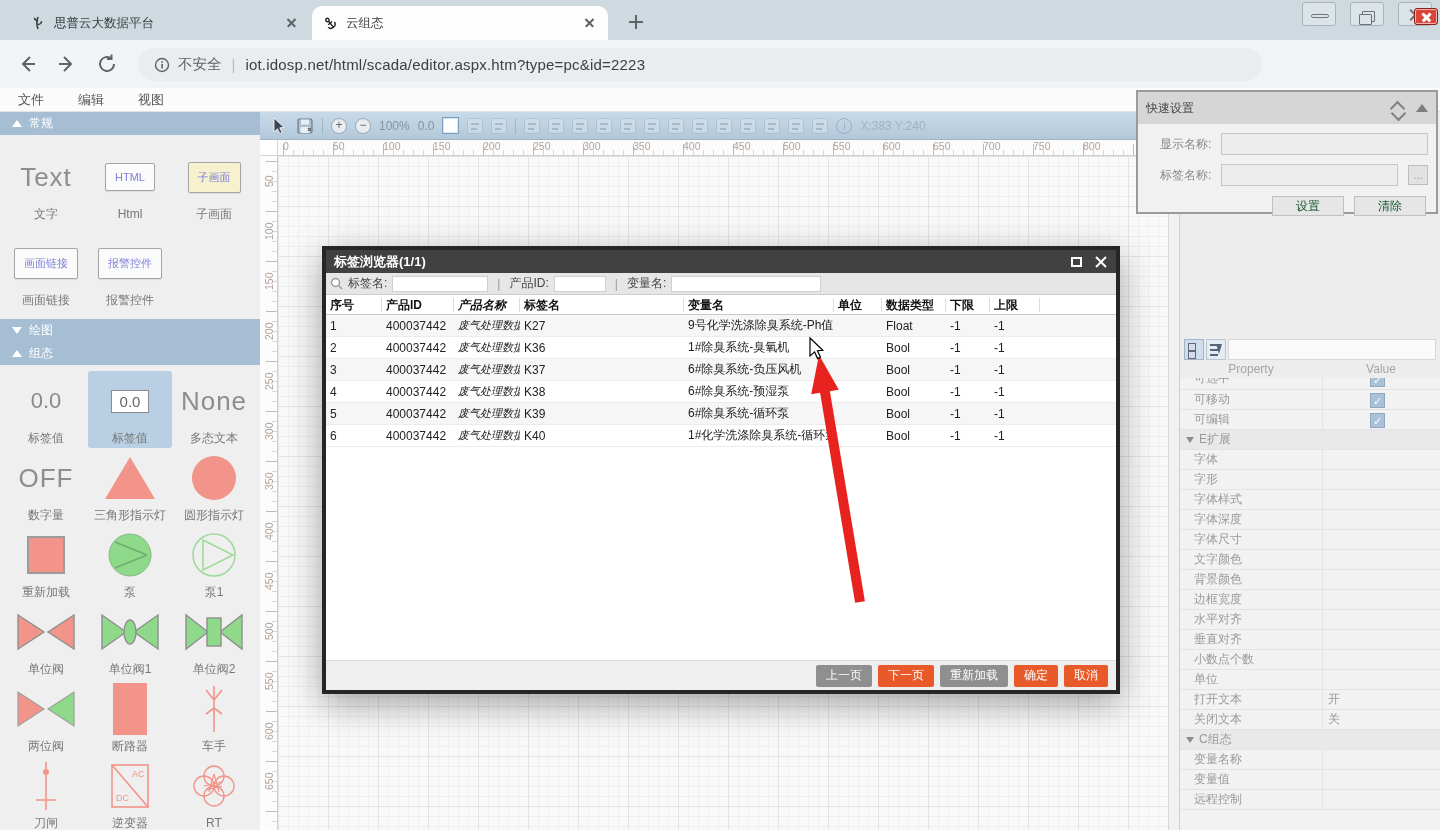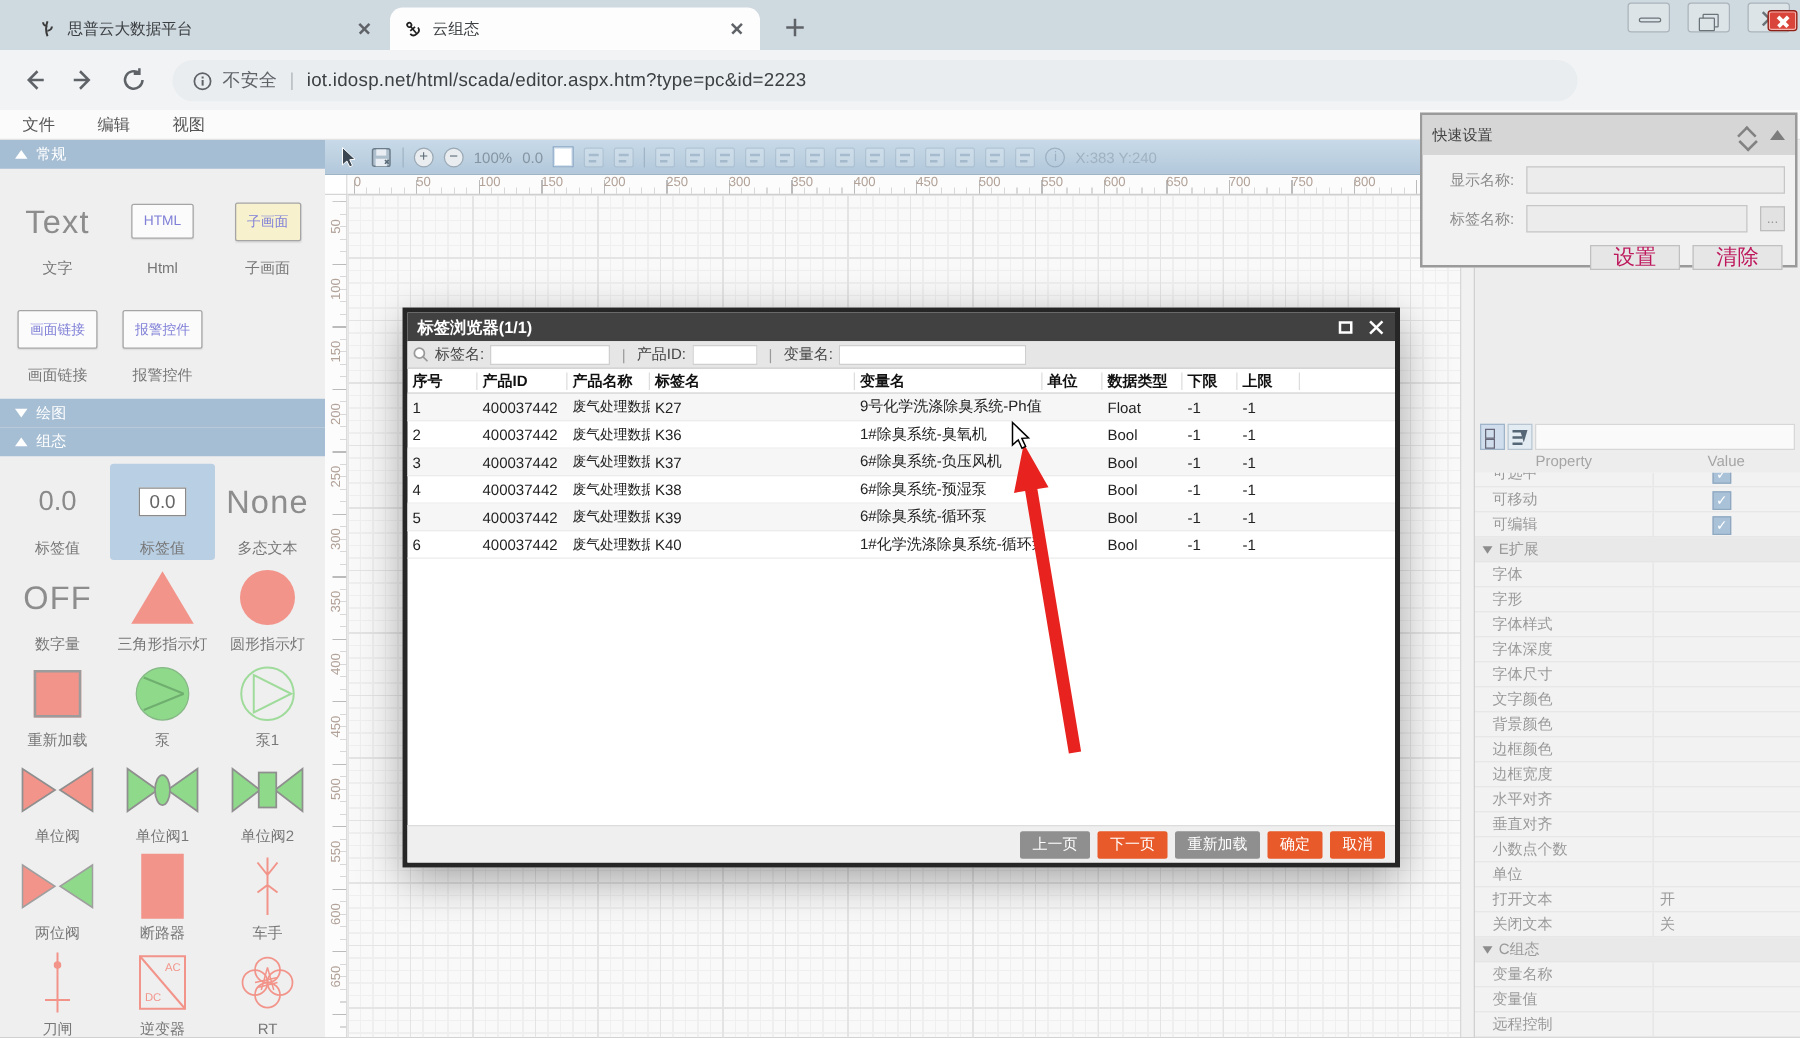--- a/index.html
+++ b/index.html
@@ -106,21 +106,21 @@
   .qp-head{height:22px;background:#d6d6d6;display:flex;align-items:center;padding:16px 8px;font-size:12px;color:#444;}
   .qp-head .qt{flex:1;}
   .qp-icon{width:14px;height:14px;position:relative;margin-left:10px;opacity:.75;}
   .qp-icon.compress::before{content:"";position:absolute;left:2px;top:2px;width:9px;height:9px;border-left:2px solid #666;border-top:2px solid #666;transform:rotate(45deg);}
   .qp-icon.compress::after{content:"";position:absolute;left:3px;top:7px;width:9px;height:9px;border-right:2px solid #666;border-bottom:2px solid #666;transform:rotate(45deg);}
   .qp-collapse{width:0;height:0;border-left:6px solid transparent;border-right:6px solid transparent;border-bottom:8px solid #7d7d7d;margin-left:12px;}
   .qp-row{display:flex;align-items:center;margin:9px 8px 0 22px;font-size:12px;color:#8a8a8a;gap:10px;}
   .qp-input{flex:1;height:22px;background:#ececec;border:1px solid #c6c6c6;}
   .qp-more{width:20px;height:20px;background:#e2e2e2;border:1px solid #bdbdbd;color:#9a9a9a;font-size:11px;text-align:center;line-height:18px;}
   .qp-buttons{display:flex;justify-content:flex-end;gap:10px;margin:10px 10px 0 0;}
-  .qp-btn{width:72px;height:20px;background:#e6e6e6;border:1px solid #c0c0c0;color:#be185d;font-size:17px;text-align:center;line-height:18px;}
+  .qp-btn{width:72px;height:20px;background:#e6e6e6;border:1px solid #c0c0c0;color:#14532d;font-size:12px;text-align:center;line-height:18px;}
 
   .pg-toolbar{position:absolute;left:1180px;top:337px;width:260px;height:25px;background:#ededed;display:flex;align-items:center;gap:2px;padding-left:4px;}
   .pg-btn{width:20px;height:21px;border:1px solid #b9c6d2;background:#e4ecf3;position:relative;}
   .pg-btn.cat{background:#cfdded;border-color:#9fb4c8;}
   .pg-btn.cat::before{content:"";position:absolute;left:3px;top:3px;width:6px;height:6px;border:1px solid #667;}
   .pg-btn.cat::after{content:"";position:absolute;left:3px;top:11px;width:6px;height:6px;border:1px solid #667;}
   .pg-btn.sort::before{content:"";position:absolute;left:3px;top:4px;width:8px;height:2px;background:#567;box-shadow:0 5px 0 #567,0 10px 0 #567;}
   .pg-btn.sort::after{content:"";position:absolute;right:3px;top:4px;width:0;height:0;border-left:3px solid transparent;border-right:3px solid transparent;border-top:10px solid #567;}
   .pg-filter{flex:1;height:21px;background:#fafafa;border:1px solid #d7d7d7;margin-right:4px;}
   .pg-head{position:absolute;left:1180px;top:362px;width:260px;height:16px;display:flex;font-size:12px;color:#a5a5a5;background:#ededed;}
@@ -147,21 +147,21 @@
   .dlg-title .dt{flex:1;}
   .dlg-max{width:11px;height:10px;border:2px solid #fff;margin-right:12px;}
   .dlg-x{width:14px;height:14px;position:relative;}
   .dlg-x::before,.dlg-x::after{content:"";position:absolute;left:0;top:6px;width:14px;height:2px;background:#fff;}
   .dlg-x::before{transform:rotate(45deg);} .dlg-x::after{transform:rotate(-45deg);}
   .dlg-search{height:22px;background:#e6e6e6;border-bottom:1px solid #cdcdcd;display:flex;align-items:center;font-size:12px;color:#444;gap:5px;padding-left:4px;}
   .f-input{height:16px;border:1px solid #cfcfcf;background:#fff;}
   .f-sep{color:#9a9a9a;margin:0 4px;}
   .dlg-thead{height:20px;display:flex;align-items:center;font-size:12px;font-weight:bold;color:#111;border-bottom:1px solid #c9c9c9;}
   .dlg-thead span{border-right:1px solid #ddd;padding-left:4px;height:14px;line-height:14px;}
-  .c1{width:56px;} .c2{width:72px;} .c3{width:66px;overflow:hidden;white-space:nowrap;} .c4{width:164px;} .c5{width:150px;} .c6{width:48px;} .c7{width:64px;} .c8{width:44px;} .c9{width:50px;}
+  .c1{width:56px;} .c2{width:72px;} .c3{width:66px;overflow:hidden;white-space:nowrap;font-style:italic;} .c4{width:164px;} .c5{width:150px;} .c6{width:48px;} .c7{width:64px;} .c8{width:44px;} .c9{width:50px;}
   .trow{height:22px;display:flex;align-items:center;font-size:12px;color:#222;border-bottom:1px solid #ececec;}
   .trow:nth-child(odd){background:#f6f6f6;}
   .trow span{padding-left:4px;white-space:nowrap;overflow:hidden;}
   .trow .c3{font-size:11px;}
   .dlg-footer{position:absolute;left:0;right:0;bottom:0;height:30px;background:#efefef;border-top:1px solid #dcdcdc;display:flex;align-items:center;justify-content:flex-end;gap:6px;padding-right:8px;}
   .dbtn{height:22px;border:none;border-radius:2px;color:#fff;font-size:12px;padding:0 10px;cursor:pointer;}
   .t-gray{background:#8f8f8f;}
   .t-orange{background:#e85a2a;}
 
   .overlay{position:absolute;left:0;top:0;width:1440px;height:830px;pointer-events:none;z-index:40;}
@@ -589,26 +589,20 @@
 
       </div>
 
       <div class="prow">
 
         <span class="p-label">背景颜色</span>
         <span class="p-value"></span>
 
       </div>
 
-      <div class="prow">
-
-        <span class="p-label">边框颜色</span>
-        <span class="p-value"></span>
-
-      </div>
 
       <div class="prow">
 
         <span class="p-label">边框宽度</span>
         <span class="p-value"></span>
 
       </div>
 
       <div class="prow">
 

